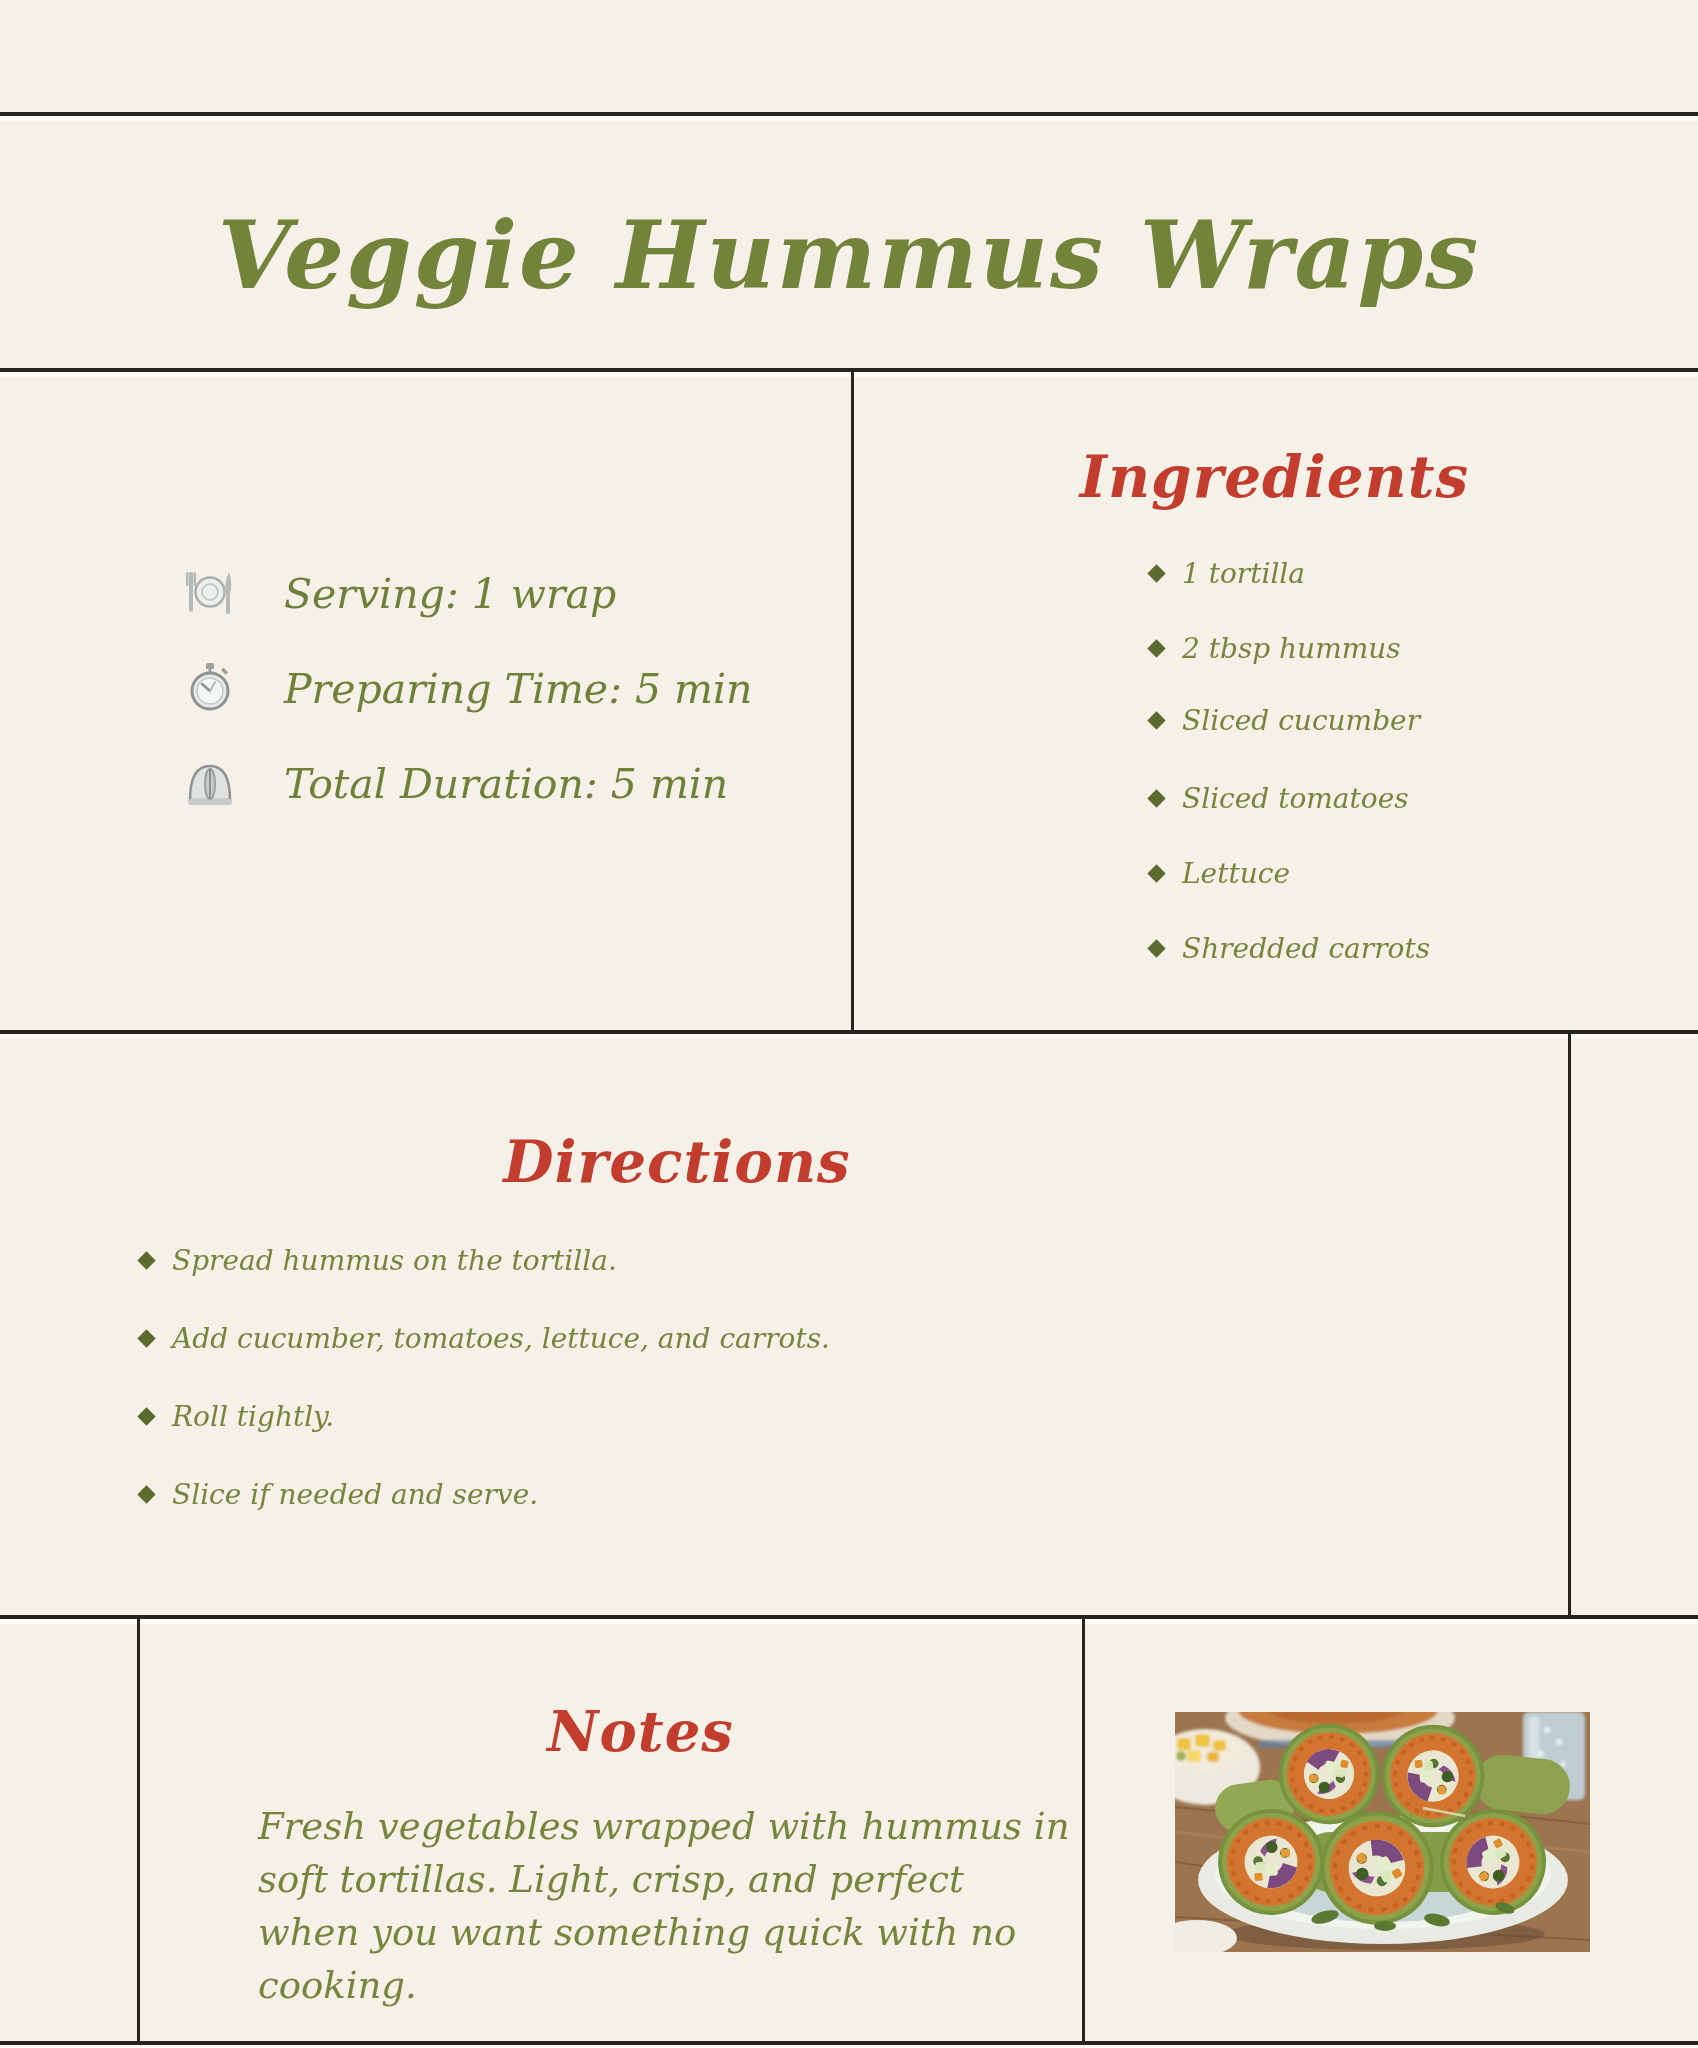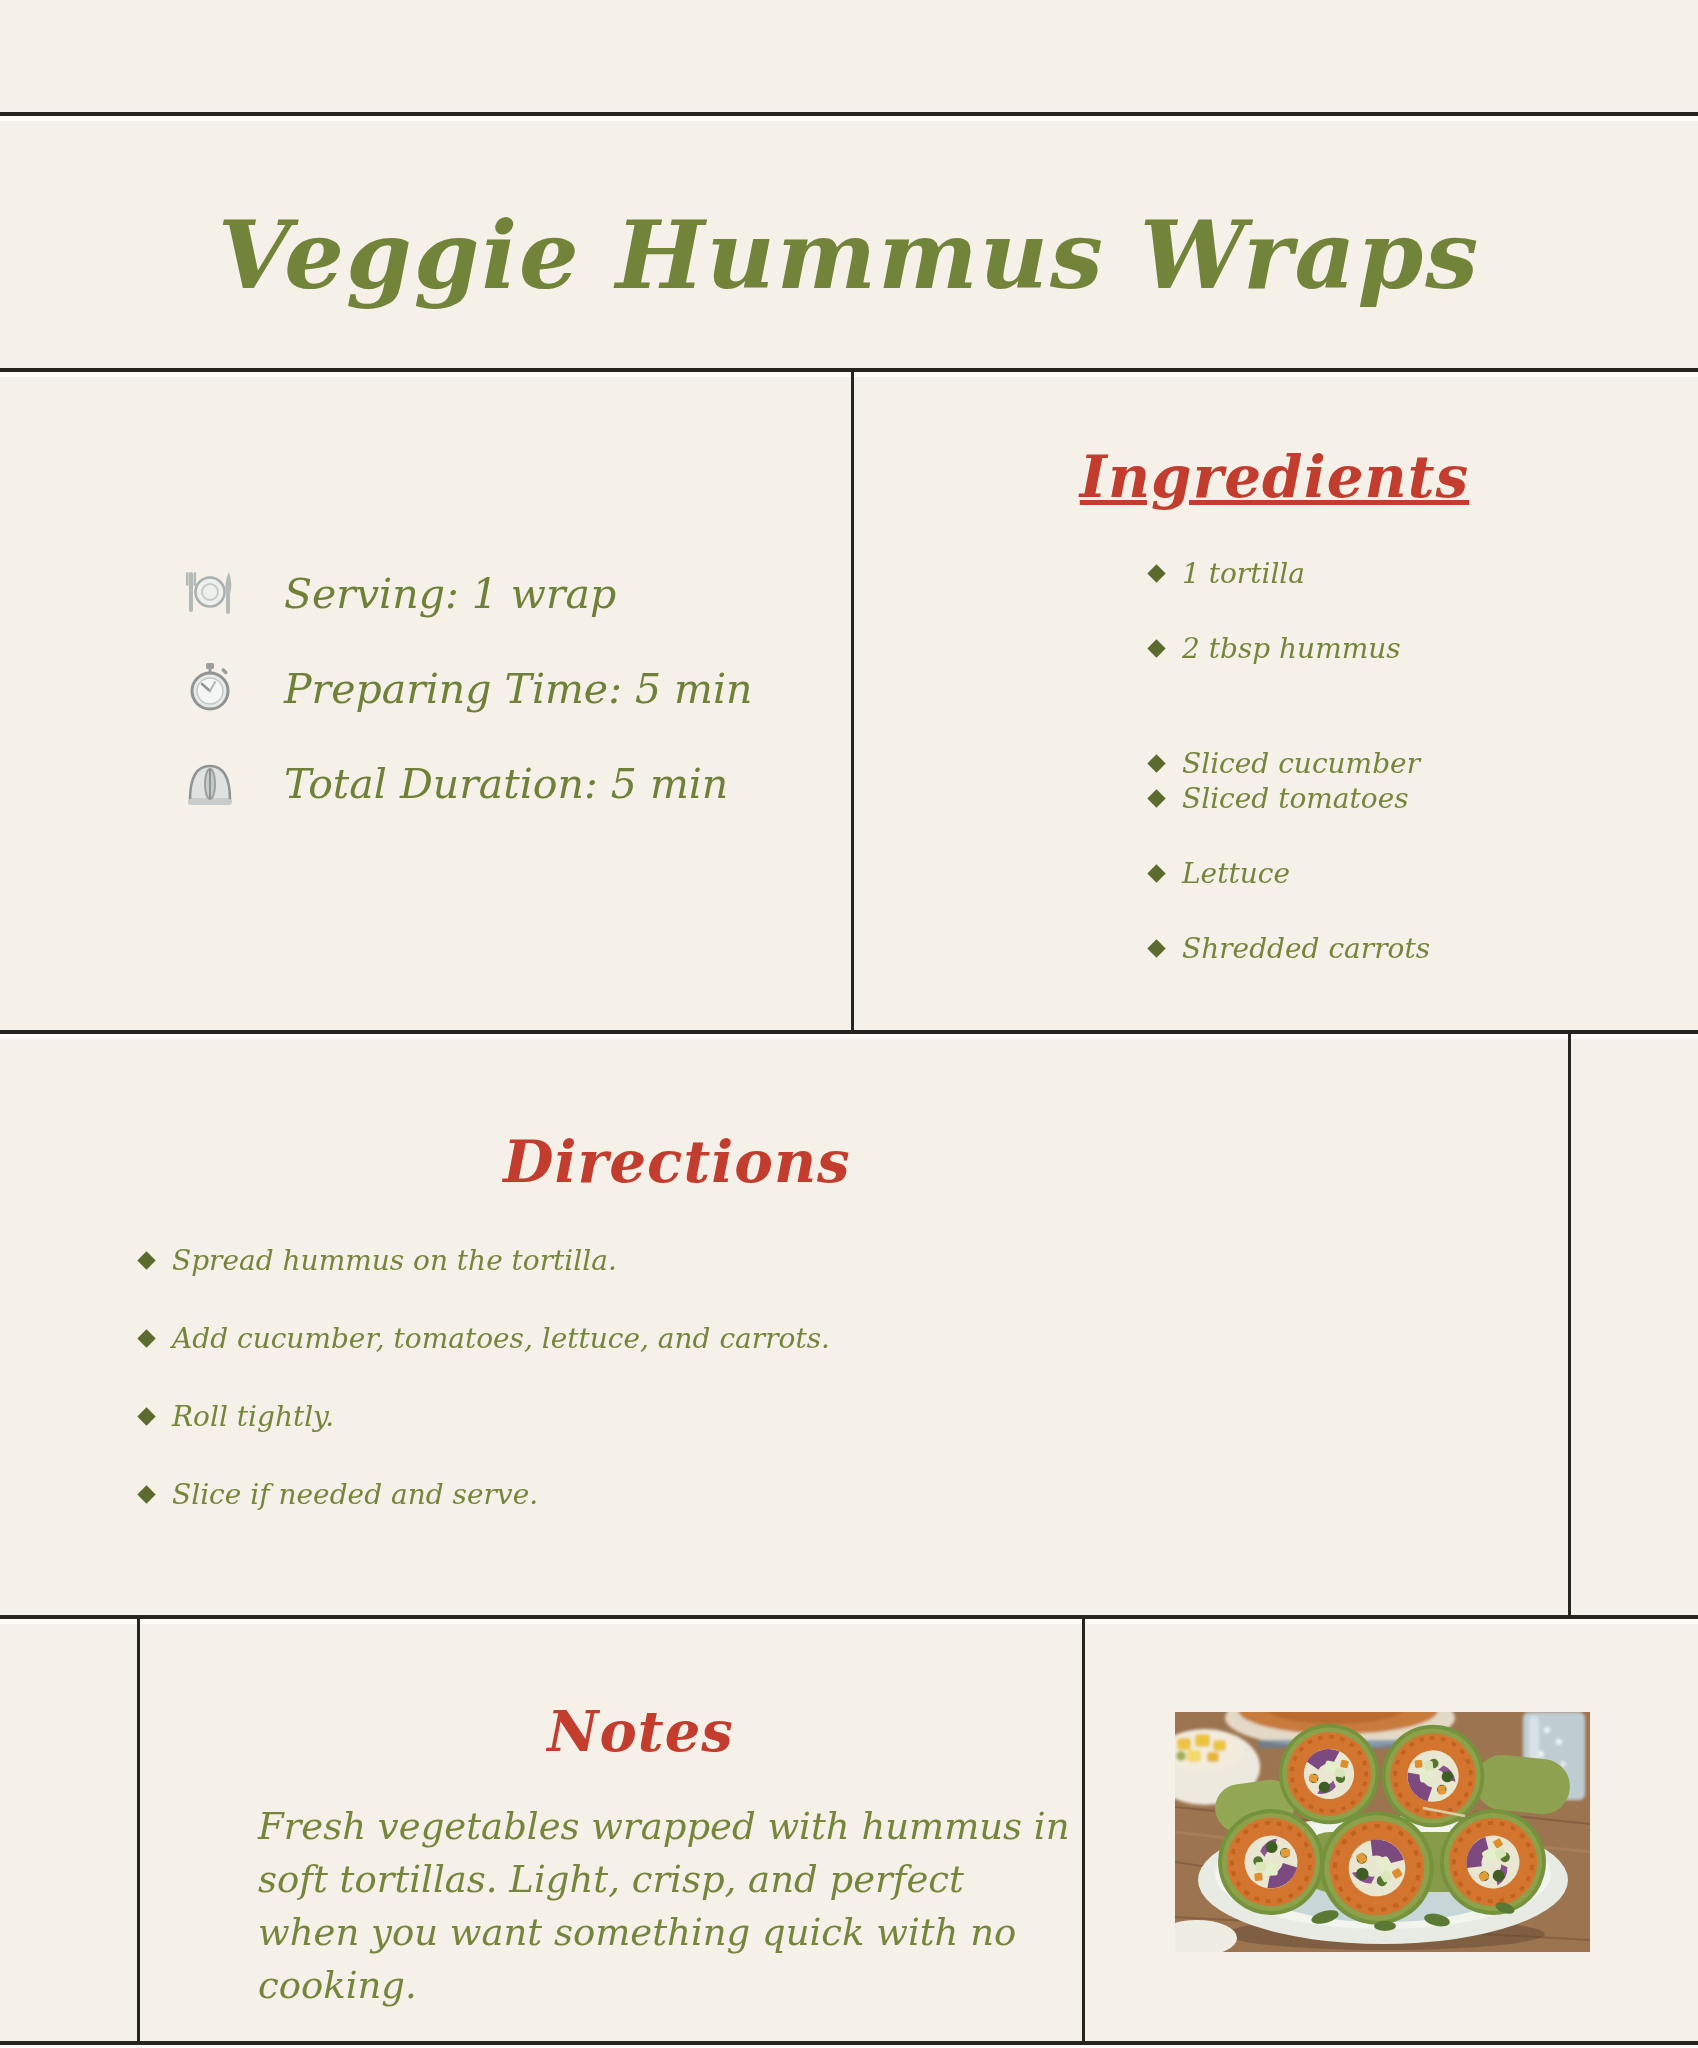--- a/index.html
+++ b/index.html
@@ -15,21 +15,21 @@
     font-size:43px;color:#ac382c;letter-spacing:1px;
   }
   .title{
     position:absolute;top:190px;left:0;width:1698px;text-align:center;
     font-size:94px;line-height:130px;font-weight:bold;color:#72833a;letter-spacing:2px;
   }
   .meta-row{position:absolute;left:184px;height:56px;display:flex;align-items:flex-end;gap:48px;}
   .meta-row .icon{width:52px;height:52px;flex:none;}
   .meta-label{font-size:41px;color:#6f8138;white-space:nowrap;}
   .section-heading{position:absolute;font-weight:bold;font-size:58px;color:#c33d2e;letter-spacing:1px;}
-  #ingredients-heading{left:851px;width:847px;top:443px;text-align:center;text-decoration:underline;}
+  #ingredients-heading{left:851px;width:847px;top:443px;text-align:center;}
   #directions-heading{left:0;width:1274px;top:1128px;text-align:center;padding-left:40px;}
   #notes-heading{left:137px;width:945px;top:1698px;text-align:center;font-size:56px;margin-left:31px;}
   .bullet-item{position:absolute;display:flex;align-items:center;gap:19px;height:44px;
     font-size:28px;color:#75863c;white-space:nowrap;}
   .ing-item{left:1150px;}
   .dir-item{left:140px;}
   .diamond{width:13px;height:13px;background:#5b6b2d;transform:rotate(45deg);flex:none;}
   .notes-text{
     position:absolute;left:258px;top:1800px;width:815px;
     font-size:37px;line-height:53px;color:#75863c;
@@ -96,21 +96,21 @@
       <div class="bullet-item ing-item" style="top: 551px;">
         <span class="diamond"></span>
         <span>1 tortilla</span>
       </div>
 
       <div class="bullet-item ing-item" style="top: 626px;">
         <span class="diamond"></span>
         <span>2 tbsp hummus</span>
       </div>
 
-      <div class="bullet-item ing-item" style="top: 741px; justify-content: space-between;">
+      <div class="bullet-item ing-item" style="top: 698px; justify-content: space-between;">
         <span class="diamond"></span>
         <span>Sliced cucumber</span>
       </div>
 
       <div class="bullet-item ing-item" style="top: 776px;">
         <span class="diamond"></span>
         <span>Sliced tomatoes</span>
       </div>
 
       <div class="bullet-item ing-item" style="top: 851px;">

